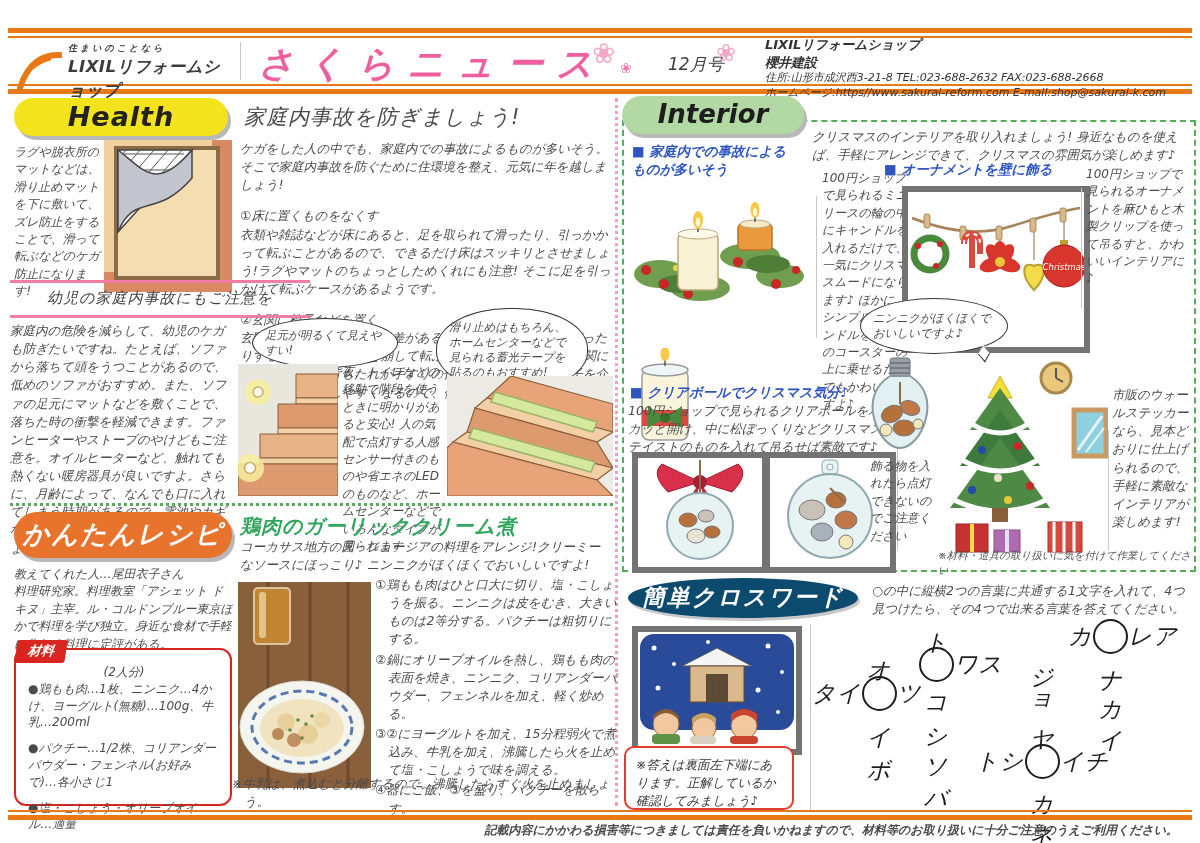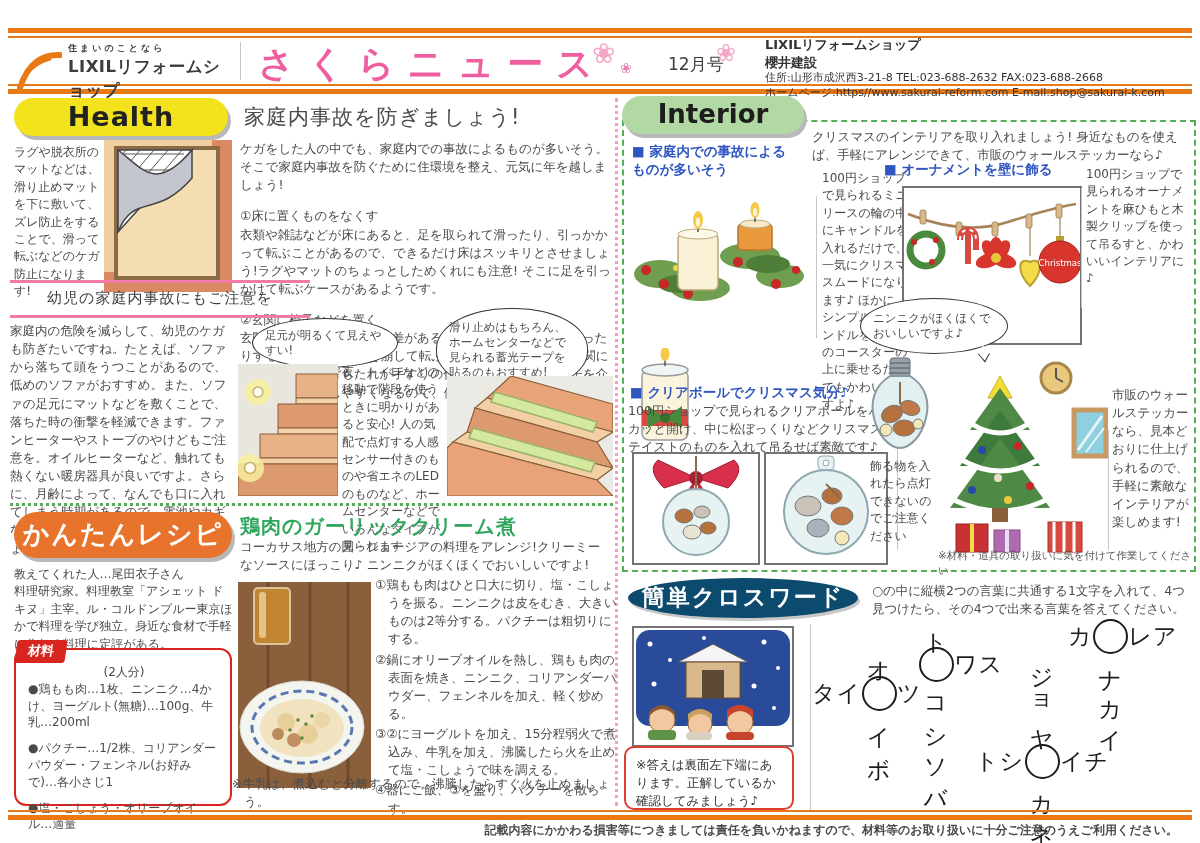--- a/index.html
+++ b/index.html
@@ -1,17 +1,17 @@
 <!DOCTYPE html>
 <html><head>
 <meta charset="utf-8">
 <style>
   html,body{margin:0;padding:0;background:#fff;}
   #page{position:relative;width:1200px;height:843px;background:#fff;overflow:hidden;
-        font-family:"DejaVu Sans","Liberation Sans",sans-serif;color:#4a4a4a;font-size:12.5px;line-height:1.45;}
+        font-family:"DejaVu Sans","Liberation Sans",sans-serif;color:#4a4a4a;font-size:12.5px;line-height:1.45;font-style:italic;}
   .abs{position:absolute;}
   
   .rule{position:absolute;left:8px;right:8px;}
   .rule .thick{height:5px;background:#e87914;}
   .rule .thin{height:2px;background:#e87914;margin-top:3px;}
   .rule.rev .thin{margin-top:0;margin-bottom:3px;}
   
   .logo-tagline{font-size:9px;letter-spacing:3px;color:#3c3c3c;font-weight:bold;}
   .logo-name{font-size:16.5px;font-weight:bold;color:#3c3c3c;letter-spacing:0.5px;}
   .vdiv{position:absolute;width:1px;background:#c8c8c8;}
@@ -39,21 +39,21 @@
   .tail-bl:after{left:14px;bottom:-6px;transform:rotate(-15deg) skew(-20deg);}
   .tail-br:after{right:18px;bottom:-6px;transform:rotate(-60deg) skew(-20deg);}
   .tail-l:after{left:-6px;bottom:18px;transform:rotate(55deg) skew(-20deg);}
   .hang{text-indent:-13px;padding-left:13px;}
   .hang2{text-indent:-12px;padding-left:12px;}
   .note{font-size:12px;}
   .small-note{font-size:10.5px;color:#555;}
   .greendot-h{position:absolute;border-top:3px dotted #55ad55;}
   .pinkdot-v{position:absolute;border-left:3px dotted #f2a0bd;}
   .interior-box{position:absolute;border:2px dashed #55ad55;}
-  .frame{border:2px solid #737373;background:#fff;}
+  .frame{border:6px solid #737373;background:#fff;}
   .ing-box{position:absolute;border:2px solid #d8251f;border-radius:12px;background:#fff;
            padding:14px 10px 8px 12px;box-sizing:border-box;font-size:12px;line-height:1.4;}
   .ing-tab{position:absolute;background:#d8251f;color:#fff;font-weight:bold;font-size:13px;
            padding:2px 12px;border-radius:3px;transform:skewX(-8deg);}
   .ans-box{position:absolute;border:2.5px solid #e03c30;border-radius:10px;background:#fff;
            padding:8px 10px;box-sizing:border-box;font-size:12.5px;color:#333;}
   .steps div{margin-bottom:2px;}
   .puzzle{position:absolute;display:grid;grid-template-columns:auto 34px auto;grid-template-rows:auto 34px auto;
           align-items:center;justify-items:center;font-size:23px;color:#1d1d1d;line-height:1.05;gap:1px;}
   .puzzle .circ{grid-column:2;grid-row:2;width:31px;height:31px;border:2px solid #1d1d1d;border-radius:50%;}
@@ -234,21 +234,21 @@
     <div class="hang">①鶏もも肉はひと口大に切り、塩・こしょうを振る。ニンニクは皮をむき、大きいものは2等分する。パクチーは粗切りにする。</div>
     <div class="hang">②鍋にオリーブオイルを熱し、鶏もも肉の表面を焼き、ニンニク、コリアンダーパウダー、フェンネルを加え、軽く炒める。</div>
     <div class="hang">③②にヨーグルトを加え、15分程弱火で煮込み、牛乳を加え、沸騰したら火を止めて塩・こしょうで味を調える。</div>
     <div class="hang">④器にご飯、③を盛り、パクチーを散らす。</div>
   </div>
 
   <div class="abs hang2" style="left:232px;top:775px;width:380px">※牛乳は、煮込むと分離するので、沸騰したらすぐ火を止めましょう。</div>
 
   <div class="interior-box" style="left:622px;top:120px;width:570px;height:448px"></div>
   <div class="badge interior" style="left:622px;top:96px;width:182px;height:38px">Interior</div>
-  <div class="abs" style="left:812px;top:128px;width:372px">クリスマスのインテリアを取り入れましょう! 身近なものを使えば、手軽にアレンジできて、市販のウォールステッカーなら♪</div>
+  <div class="abs" style="left:812px;top:128px;width:372px">クリスマスのインテリアを取り入れましょう! 身近なものを使えば、手軽にアレンジできて、クリスマスの雰囲気が楽しめます♪</div>
 
   <div class="abs blue-head" style="left:632px;top:142px;width:160px">■ 家庭内での事故によるものが多いそう</div>
 
   <span class="abs" style="left:630px;top:196px">
     <svg width="184" height="140" viewBox="0 0 184 140">
       <g fill="#6f9e4e">
           <ellipse cx="30" cy="78" rx="26" ry="14"></ellipse>
           <ellipse cx="70" cy="92" rx="30" ry="13"></ellipse>
           <ellipse cx="120" cy="60" rx="30" ry="13"></ellipse>
           <ellipse cx="150" cy="80" rx="24" ry="12"></ellipse>

